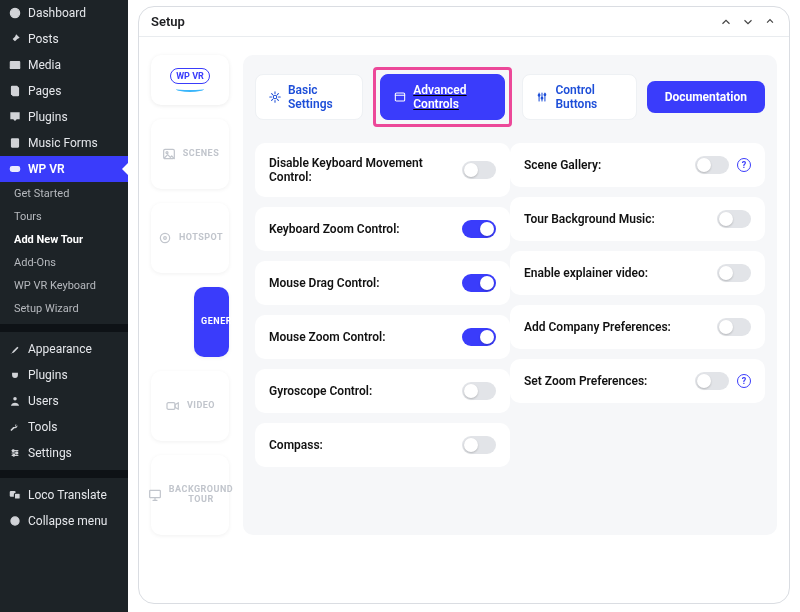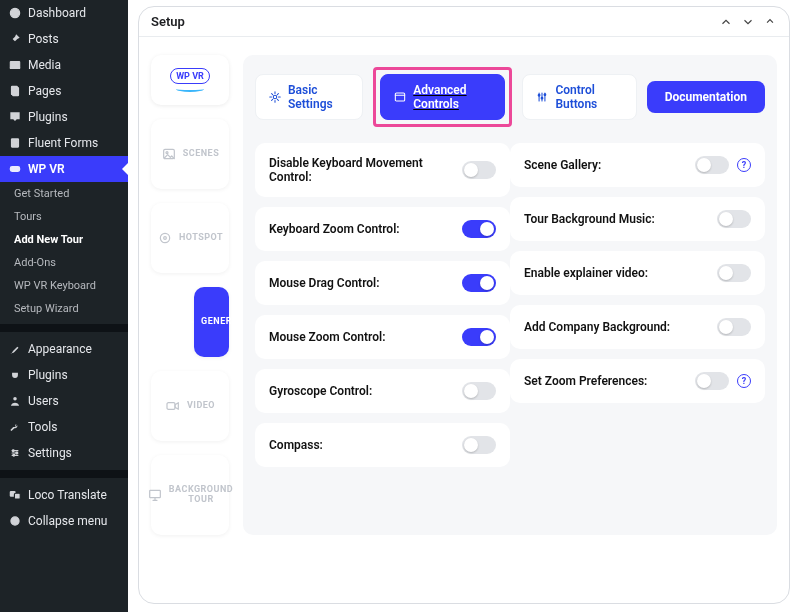--- a/index.html
+++ b/index.html
@@ -110,21 +110,21 @@
       <span>Plugins</span>
     </div>
     <div class="wp-item">
       <span class="wp-ico">
         <svg viewBox="0 0 24 24" fill="none" stroke="currentColor" stroke-width="2" stroke-linecap="round" stroke-linejoin="round">
           <rect x="5" y="4" width="14" height="16" rx="2" fill="currentColor" stroke="none"></rect>
           <rect x="8" y="8" width="8" height="1.5" fill="#1d2327"></rect>
           <rect x="8" y="12" width="8" height="1.5" fill="#1d2327"></rect>
         </svg>
       </span>
-      <span>Fluent Forms</span>
+      <span>Music Forms</span>
     </div>
     <div class="wp-item active">
       <span class="wp-ico">
         <svg viewBox="0 0 24 24" fill="none" stroke="currentColor" stroke-width="2" stroke-linecap="round" stroke-linejoin="round">
           <rect x="4" y="8" width="16" height="8" rx="3"></rect>
           <circle cx="9" cy="12" r="1.5"></circle>
           <circle cx="15" cy="12" r="1.5"></circle>
         </svg>
       </span>
       <span>WP VR</span>
@@ -372,21 +372,21 @@
               </div>
               <div class="row">
                 <span>Enable explainer video:</span>
                 <span class="right">
                   <span class="toggle ">
                     <span class="knob"></span>
                   </span>
                 </span>
               </div>
               <div class="row">
-                <span>Add Company Background:</span>
+                <span>Add Company Preferences:</span>
                 <span class="right">
                   <span class="toggle ">
                     <span class="knob"></span>
                   </span>
                 </span>
               </div>
               <div class="row">
                 <span>Set Zoom Preferences:</span>
                 <span class="right">
                   <span class="toggle ">

